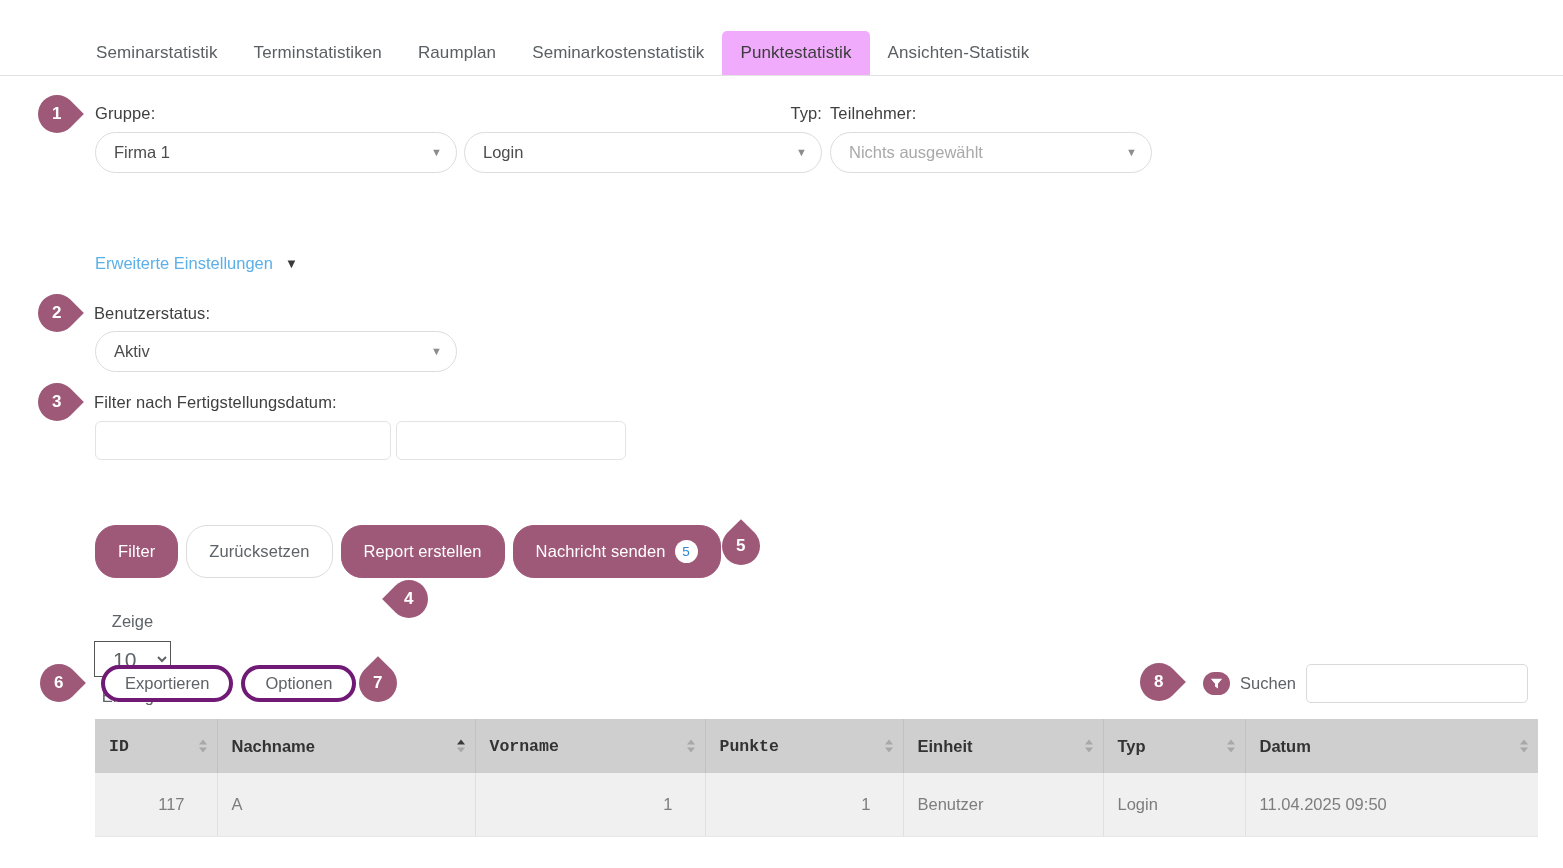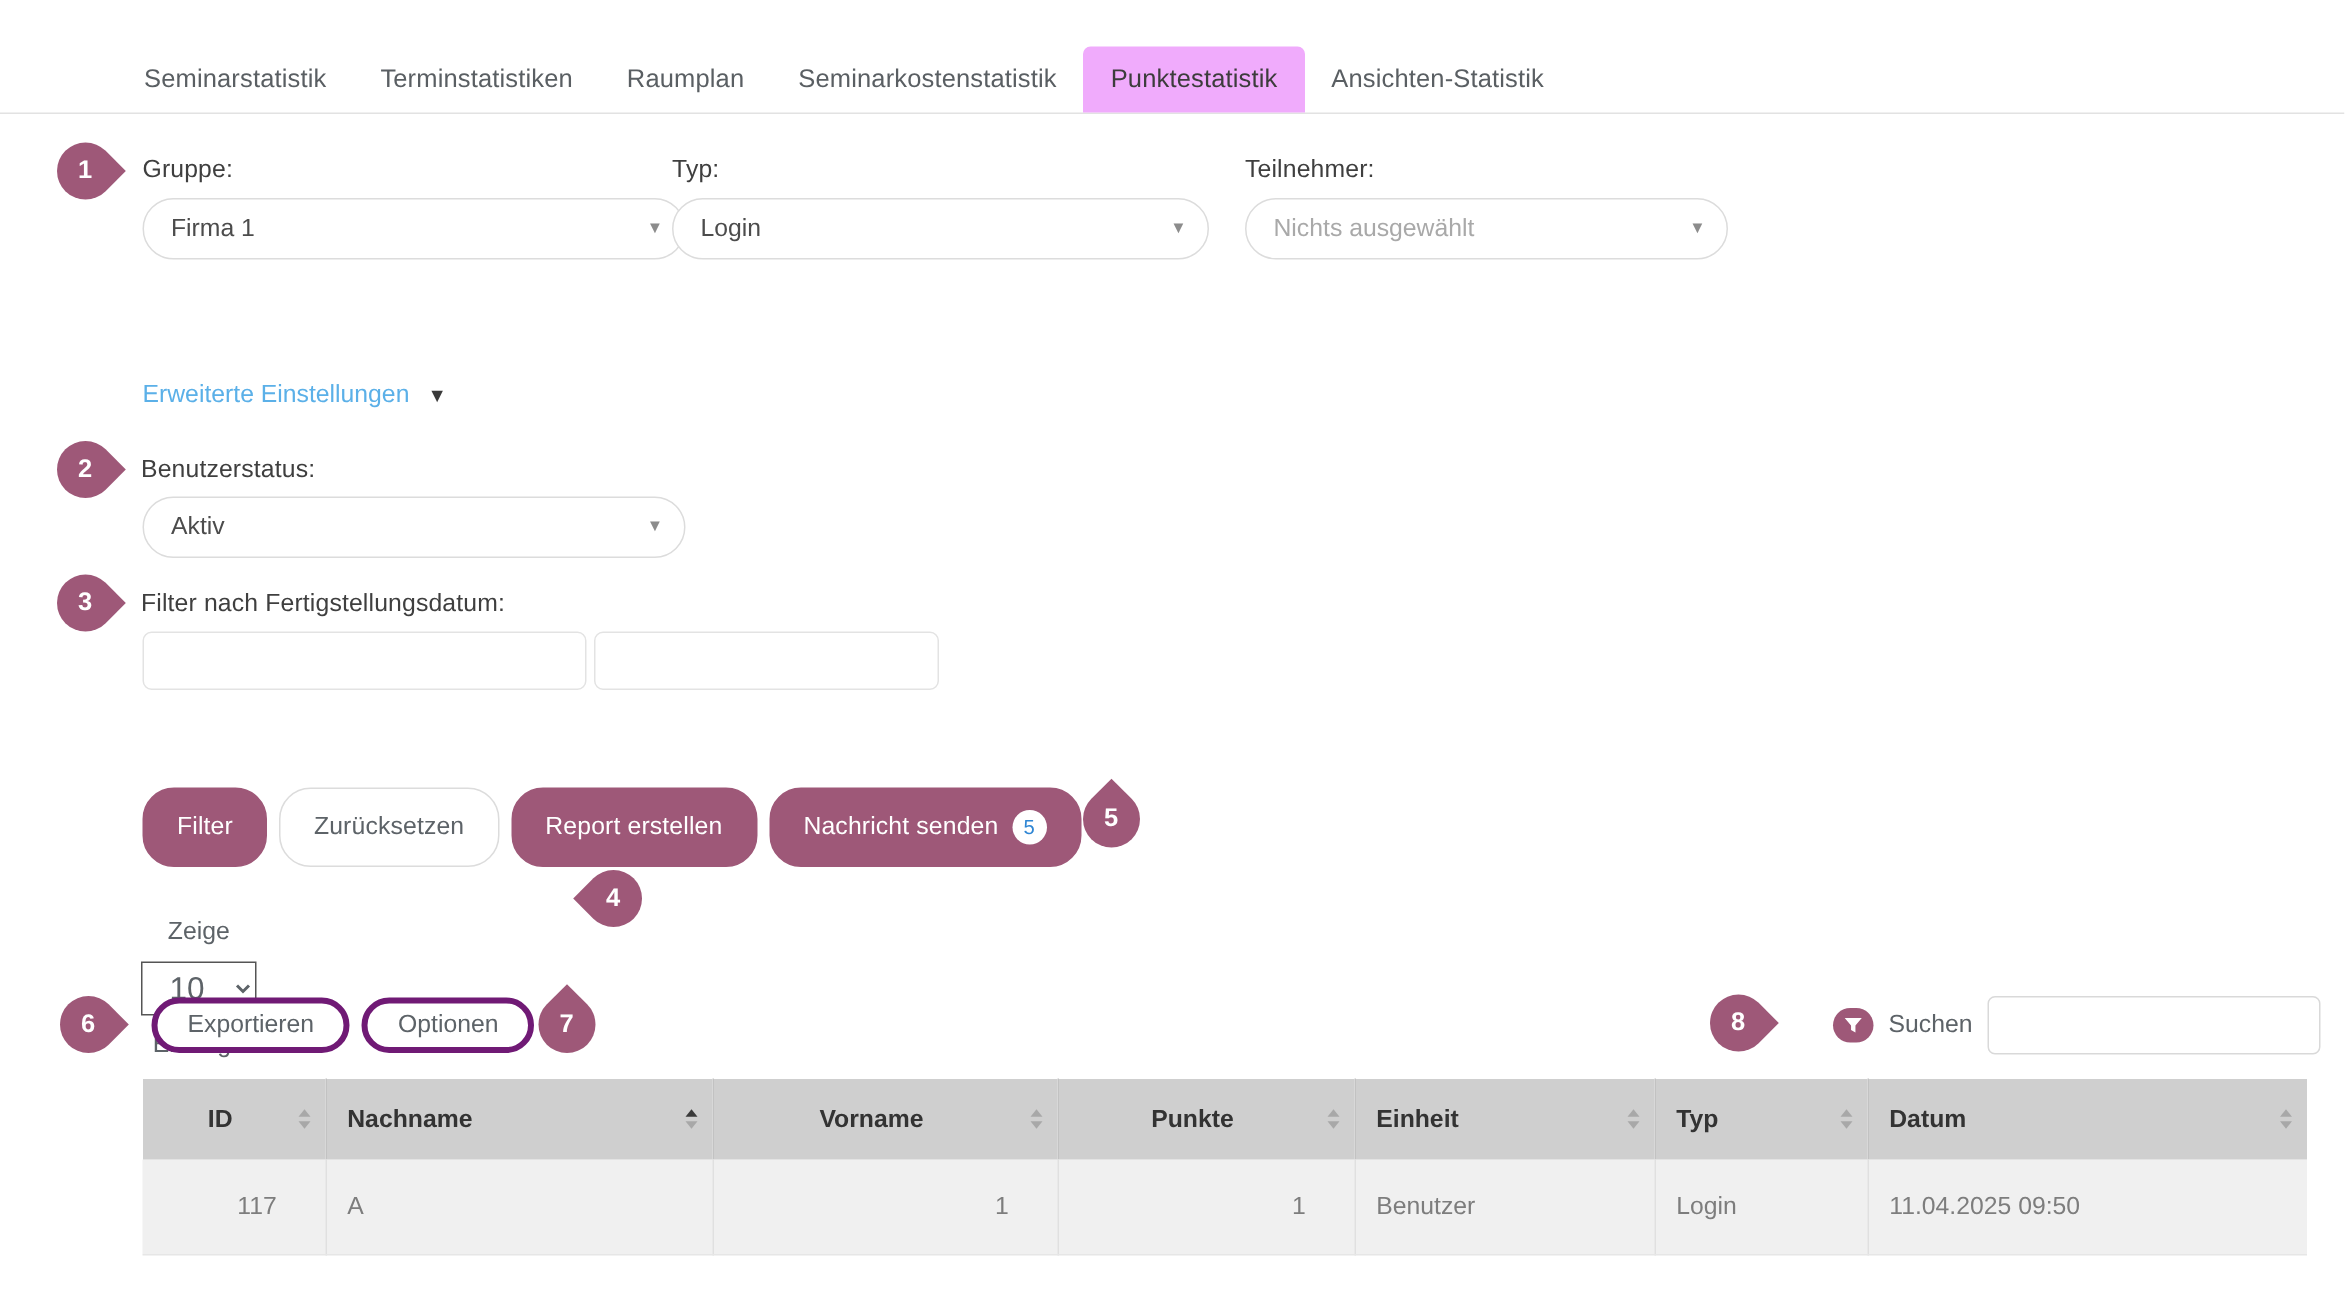--- a/index.html
+++ b/index.html
@@ -41,21 +41,21 @@
     padding: 0 14px 0 18px; font-size: 16.5px; color: #4c4c4c;
     position: relative; cursor: pointer;
   }
   .sel .caret {
     margin-left: auto; color: #8c8c8c; font-size: 11px; line-height: 1;
   }
   .sel.placeholder { color: #a9a9a9; }
 
   .row1 { position: absolute; left: 0; top: 104px; width: 1563px; }
   .g-gruppe { position: absolute; left: 95px; top: 0; width: 362px; }
-  .g-typ    { position: absolute; left: 448px; top: 0; width: 358px; }
+  .g-typ    { position: absolute; left: 464px; top: 0; width: 358px; text-align: right; }
   .g-teil   { position: absolute; left: 830px; top: 0; width: 322px; }
   .grp-lbl { margin-bottom: 9px; display: block; }
 
   .adv-link {
     position: absolute; left: 95px; top: 254px;
     font-size: 16.5px; color: #5bb0e8; cursor: pointer;
     display: flex; align-items: center; gap: 12px;
   }
   .adv-chev { color: #3a3a3a; font-size: 13px; line-height: 1; }
 
@@ -98,21 +98,21 @@
   
   .exprow { position: absolute; left: 101px; top: 665px; display:flex; gap: 8px; }
   .btn-sm {
     height: 37px; border-radius: 19px; font-size: 16.5px;
     display: inline-flex; align-items:center; justify-content:center;
     padding: 0 20px; background:#fff; color:#5d6368; border:4px solid #701a75;
     cursor:pointer;
   }
 
   
-  .searchwrap { position:absolute; right: 16px; top: 664px; display:flex; align-items:center; gap: 10px; }
+  .searchwrap { position:absolute; right: 35px; top: 664px; display:flex; align-items:center; gap: 10px; }
   .filter-icon {
     width: 27px; height: 23px; border-radius: 12px; background:#9e5878;
     display:flex; align-items:center; justify-content:center;
   }
   .search-lbl { font-size: 16.5px; color:#5d6368; }
   .search-input {
     width: 222px; height: 39px; border:1px solid #d9d9d9; border-radius:5px;
     background:#fff; font-size:16px; padding: 0 10px;
     font-family:"Liberation Sans", sans-serif; outline:none;
   }
@@ -121,21 +121,21 @@
   table.dt {
     position: absolute; left: 95px; top: 719px; width: 1443px;
     border-collapse: collapse; table-layout: fixed;
   }
   table.dt th {
     background: #cfcfcf; color: #333333; font-size: 16.5px; font-weight: bold;
     height: 54px; padding: 0 14px; border-right: 1px solid #c2c2c2;
     position: relative; text-align: left; cursor: pointer;
   }
   table.dt th:last-child { border-right: none; }
-  table.dt th.num { text-align: center; padding-right: 32px; }
+  table.dt th.num { text-align: left; padding-right: 32px; font-family: Liberation Mono, monospace; }
   table.dt th .sortarrows {
     position:absolute; right: 10px; top: 50%; transform: translateY(-50%);
     display:flex; flex-direction:column; gap:3px; line-height:0;
   }
   .arrow-up, .arrow-dn {
     width:0;height:0;border-left:4px solid transparent;border-right:4px solid transparent;
   }
   .arrow-up { border-bottom: 5px solid #a8a8a8; }
   .arrow-dn { border-top: 5px solid #a8a8a8; }
   .arrow-up.on { border-bottom-color:#3a3a3a; }

